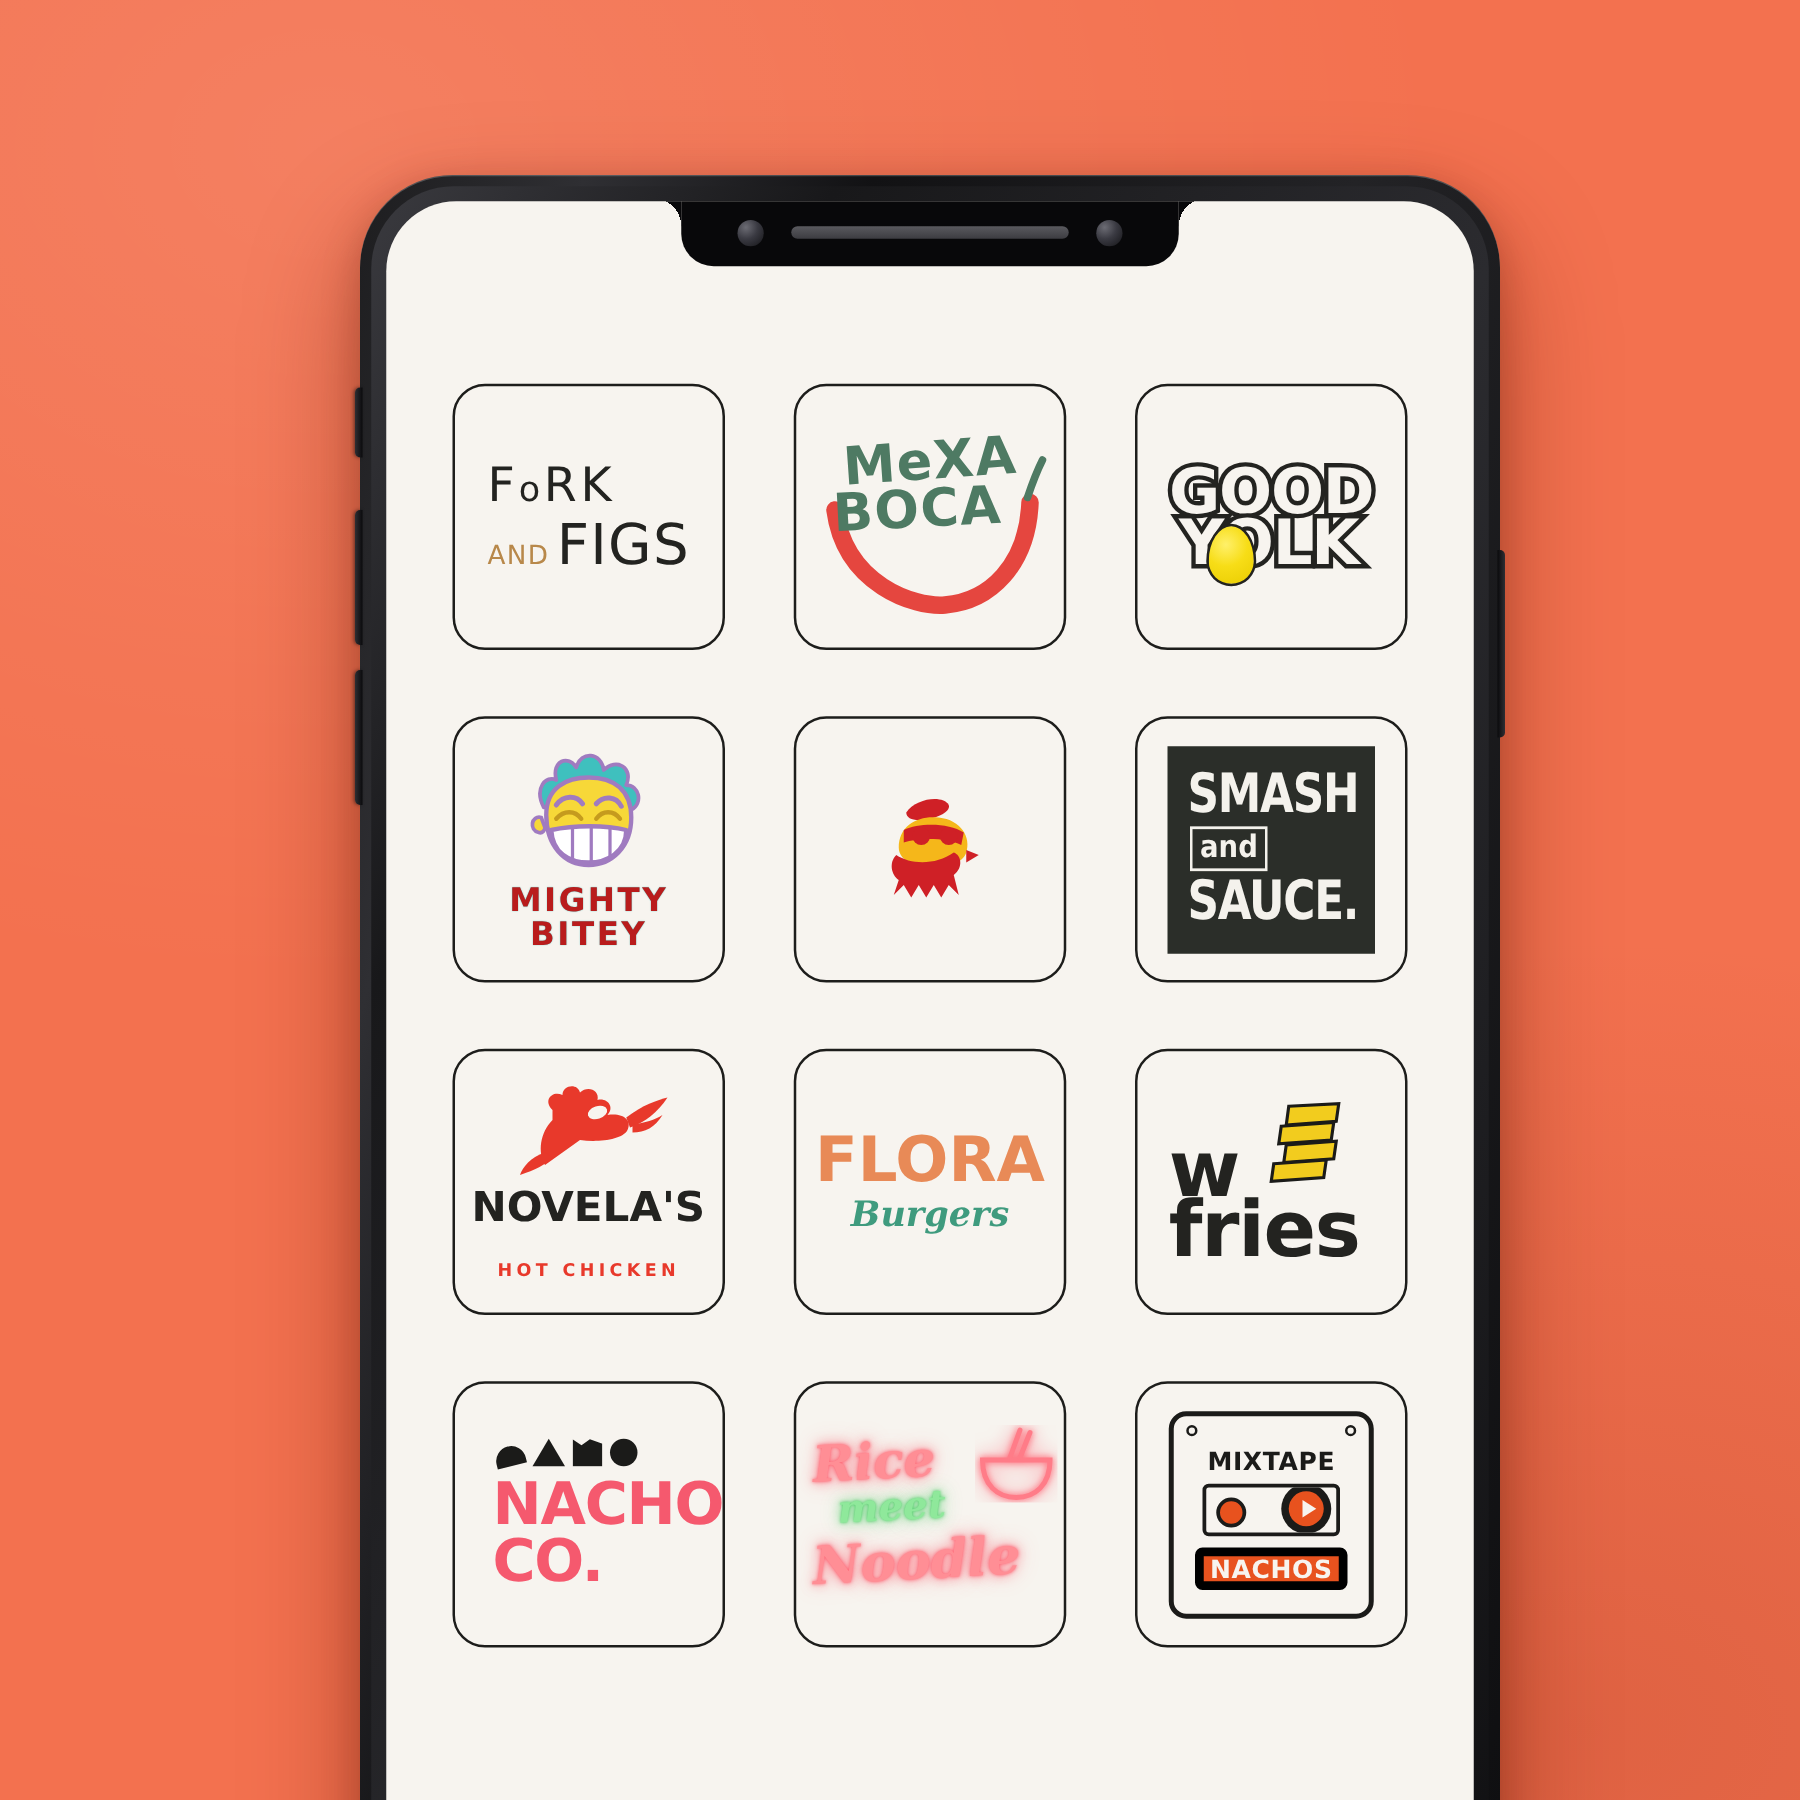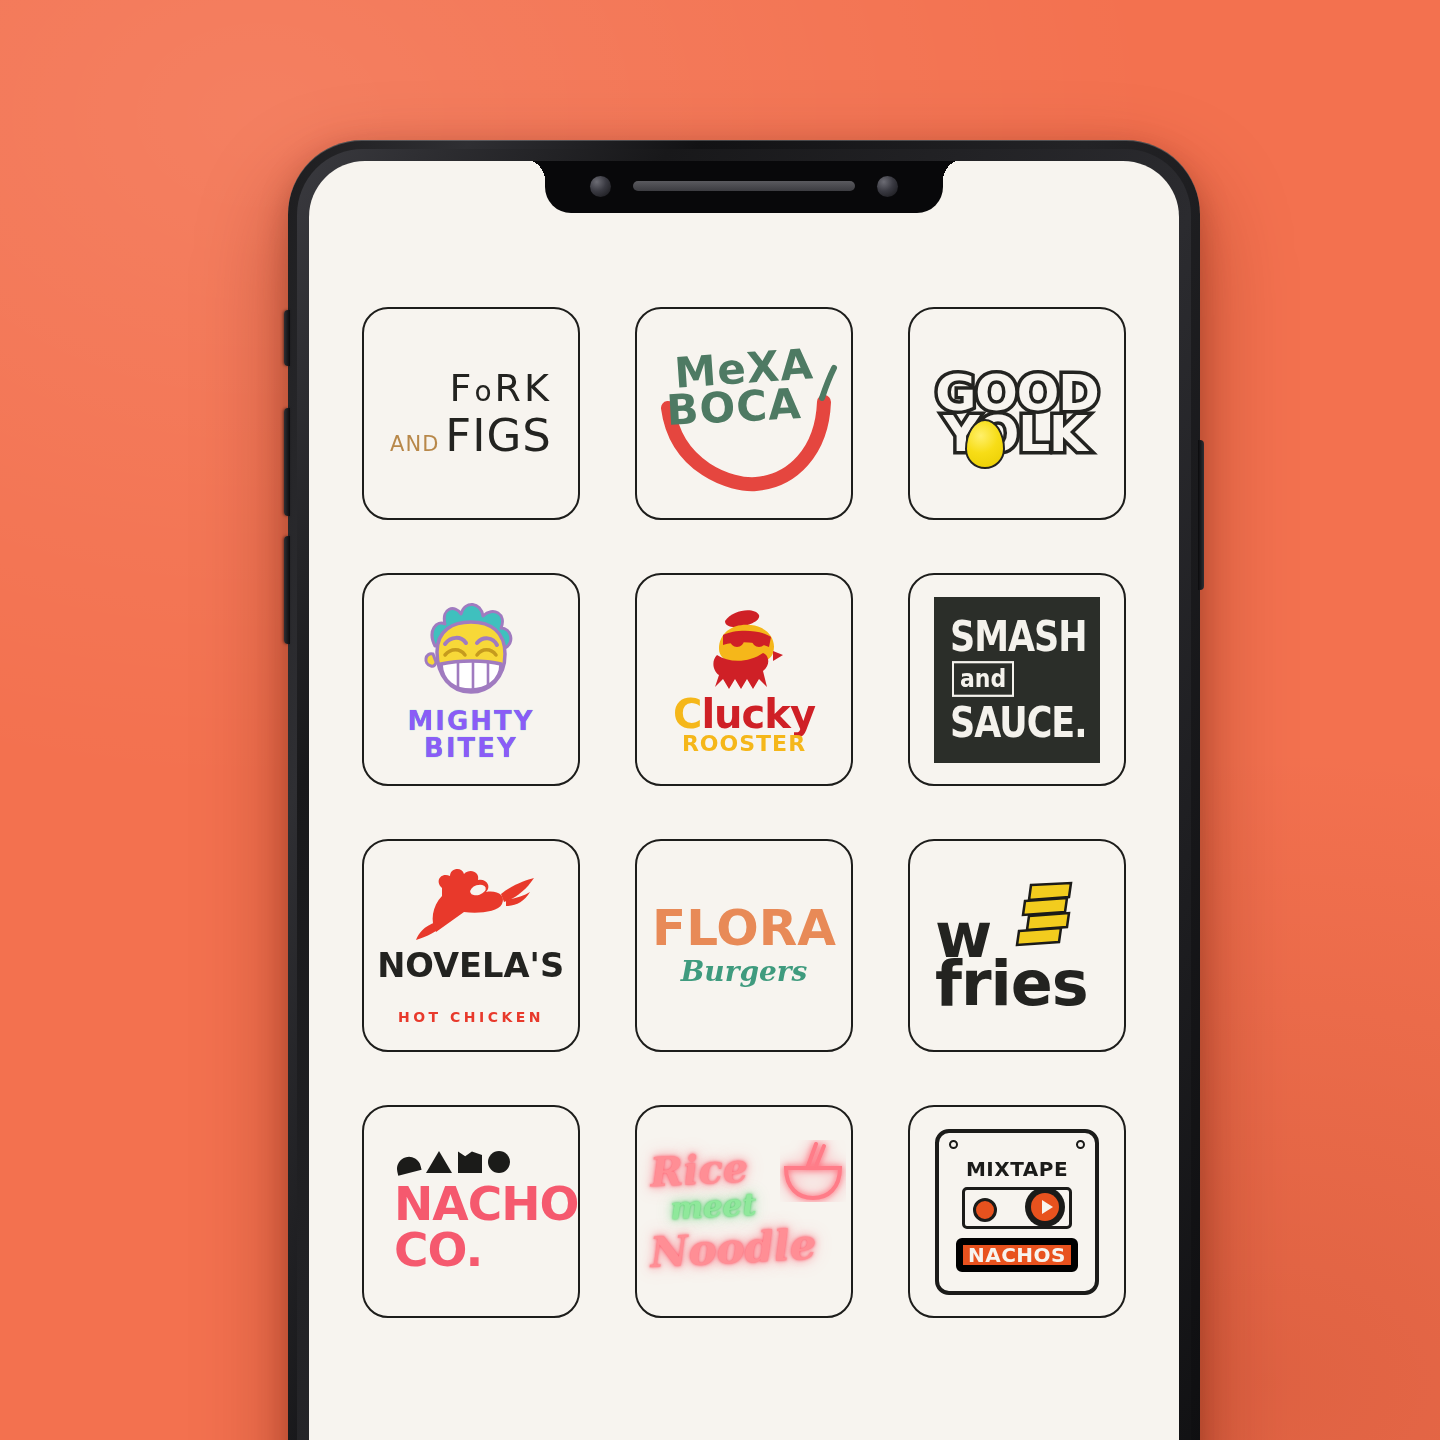--- a/index.html
+++ b/index.html
@@ -134,21 +134,21 @@
     display: flex;
     align-items: center;
     justify-content: center;
     overflow: hidden;
     position: relative;
   }
   .card .art { width: 100%; height: 100%; display: flex; align-items: center; justify-content: center; }
   .card svg { display: block; }
 
   
-  .fork-wrap { text-align: right; line-height: 1; }
+  .fork-wrap { text-align: left; line-height: 1; }
   .fork-l1 {
     font-family: "DejaVu Sans", sans-serif;
     font-size: 38px;
     letter-spacing: 3px;
     color: #232320;
     font-weight: 400;
   }
   .fork-l1 .lc { font-size: 28px; text-transform: lowercase; }
   .fork-l2 {
     margin-top: 6px;
@@ -198,21 +198,21 @@
     background: radial-gradient(circle at 38% 32%, #FFF06A 0%, #F7DD17 45%, #E9CC00 100%);
     border: 2.5px solid #232320;
     border-radius: 50% 50% 50% 50% / 60% 60% 40% 40%;
     z-index: 3;
   }
 
   
   .mb-txt {
     font-family: "DejaVu Sans", sans-serif;
     font-weight: 700; font-size: 26px; letter-spacing: 2px;
-    color: #8b5cf6; text-align: center; line-height: 1.02;
+    color: #b91c1c; text-align: center; line-height: 1.02;
     text-shadow: 0 0 1px #3FC0BE;
   }
 
   
   .smash-box {
     width: 166px; height: 166px;
     background: #2B2E29;
     display: flex; flex-direction: column;
     align-items: flex-start; justify-content: center;
     padding-left: 16px; gap: 6px;
@@ -435,26 +435,20 @@
             <svg width="110" height="92" viewBox="0 0 110 92">
               <path d="M36 16 C44 4 66 2 70 10 C72 16 58 22 46 22 C40 22 36 20 36 16 Z" fill="#CF2026"></path>
               <path d="M30 44 C30 26 46 18 62 20 C80 22 88 36 84 48 C80 60 58 62 44 58 C34 55 30 50 30 44 Z" fill="#F5B71A"></path>
               <path d="M34 30 C46 24 70 24 82 32 L80 42 C68 36 46 36 34 40 Z" fill="#CF2026"></path>
               <circle cx="48" cy="35" r="7" fill="#CF2026"></circle>
               <circle cx="70" cy="35" r="7" fill="#CF2026"></circle>
               <path d="M55 35 L63 35" stroke="#CF2026" stroke-width="4"></path>
               <path d="M84 46 L94 50 L84 56 Z" fill="#CF2026"></path>
               <path d="M28 50 C22 56 24 66 30 70 L26 82 L34 74 L40 84 L46 74 L52 84 L58 74 L64 84 L70 74 L78 82 L74 66 C82 60 80 50 74 48 C60 58 40 58 28 50 Z" fill="#CF2026"></path>
             </svg>
-            <div style="margin-top:-2px;text-align:center;line-height:0.95;">
-              <div style="font-family:'DejaVu Sans',sans-serif;font-weight:700;font-size:40px;letter-spacing:-1px;">
-                <span style="color:#F5B71A;">C</span><span style="color:#CF2026;">lucky</span>
-              </div>
-              <div style="font-family:'DejaVu Sans',sans-serif;font-weight:700;font-size:22px;letter-spacing:1px;color:#F5B71A;margin-top:1px;">ROOSTER</div>
-            </div>
           </div>
         </div>
 
         <div class="card">
           <div class="art">
             <div class="smash-box">
               <div class="smash-l">SMASH</div>
               <div class="smash-and">and</div>
               <div class="smash-l">SAUCE.</div>
             </div>

